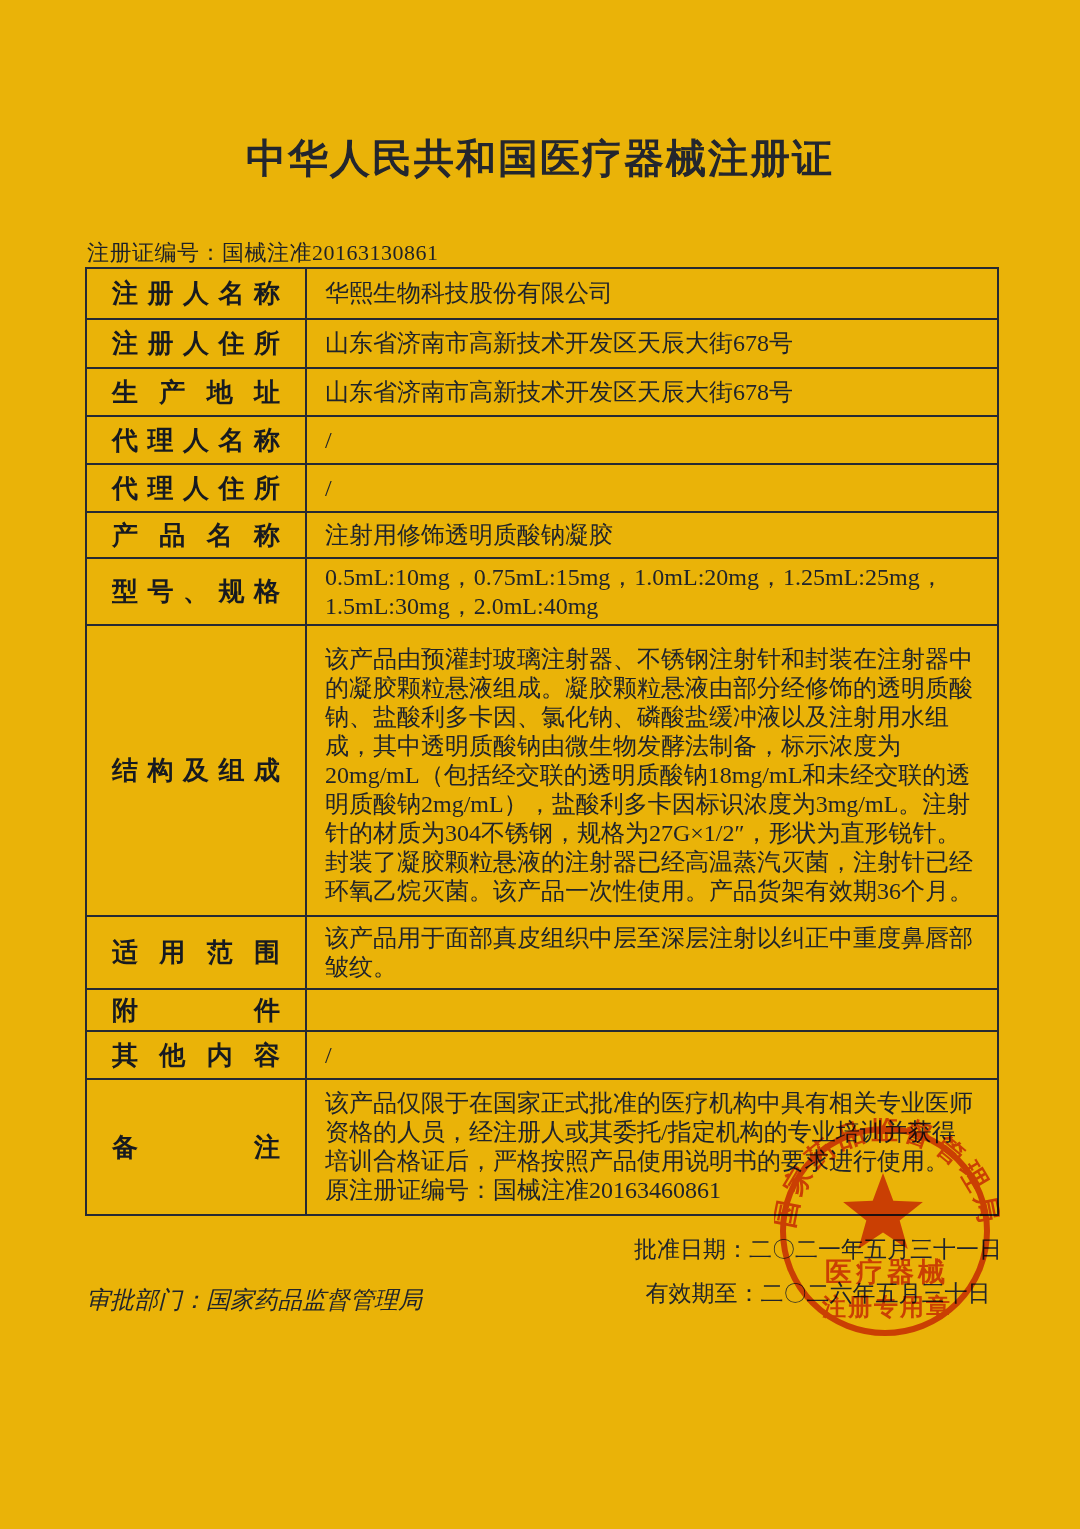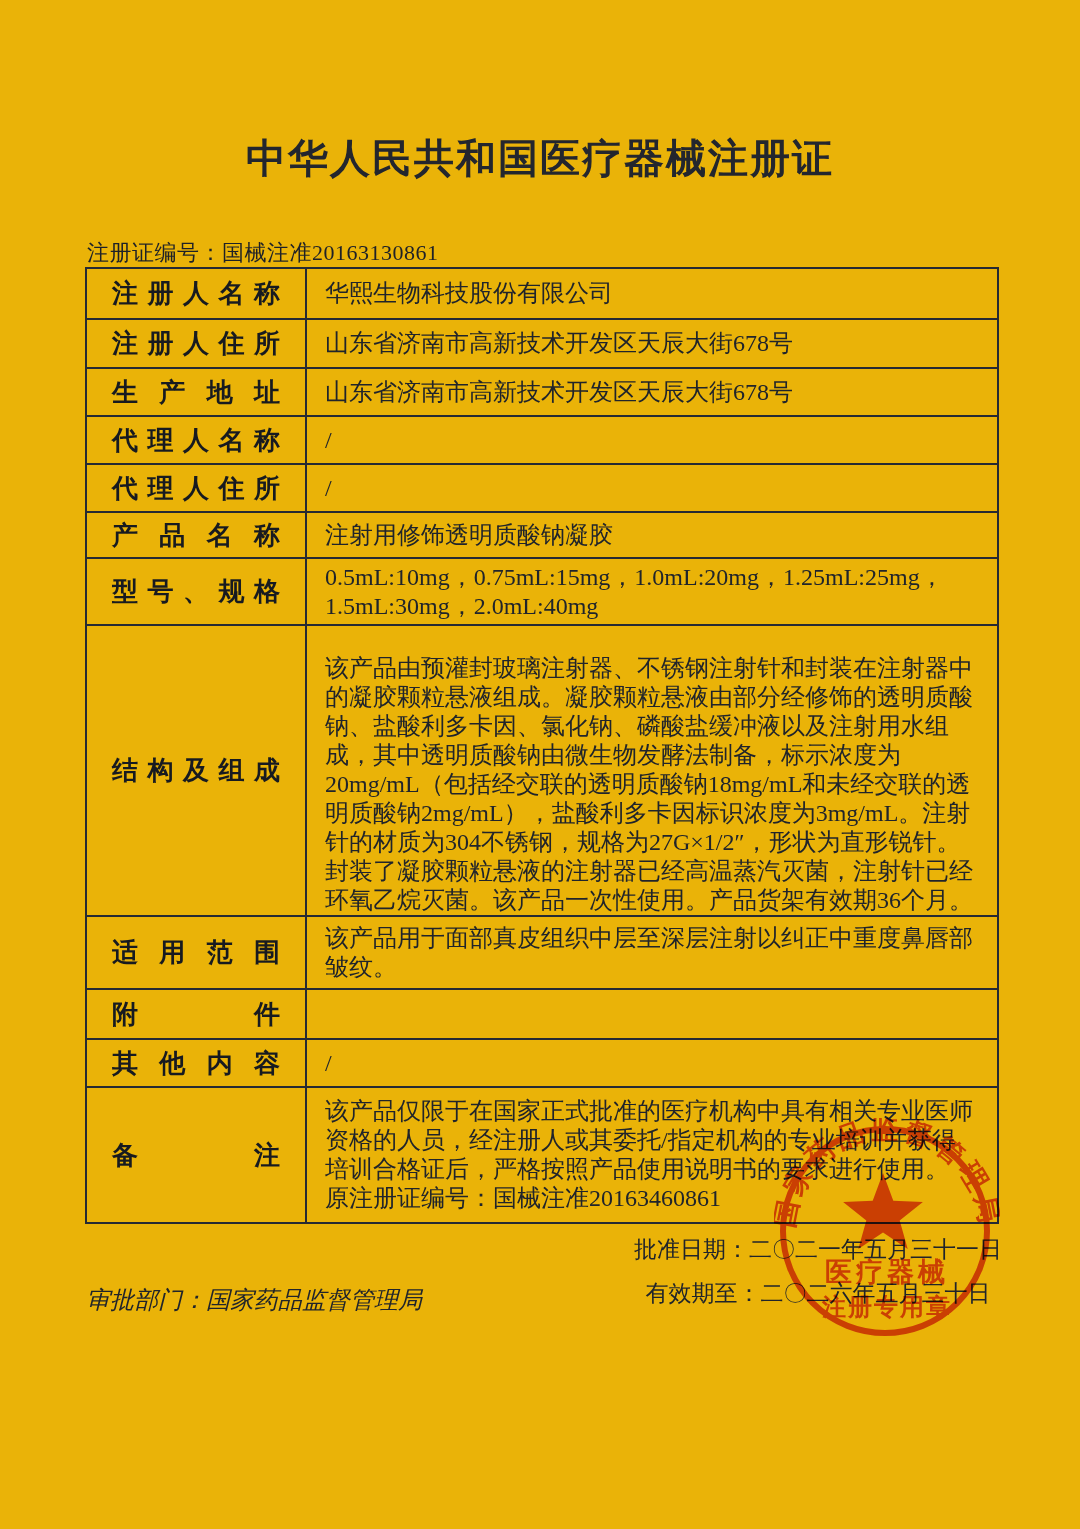--- a/index.html
+++ b/index.html
@@ -42,21 +42,21 @@
     display:block; width:100%;
     text-align:justify; text-align-last:justify;
     text-justify:inter-character;
   }
   .vcell {
     flex:1 1 auto; box-sizing:border-box;
     display:flex; flex-direction:column; justify-content:center;
     padding:0 18px;
     font-size:24px; line-height:29px; color:#20242b;
   }
-  .vcell.big { justify-content:flex-end; padding-top:10px;border-radius:13px; }
+  .vcell.big { justify-content:center; padding-top:10px;border-radius:13px; }
   .footer-left {
     position:absolute; left:86px; top:1284px;
     font-size:24px; color:#20242b;font-style:italic;
   }
   .footer-right {
     position:absolute; right:78px; top:1234px;
     text-align:center;
     font-size:23px; color:#20242b;
   }
   .footer-right .date-line { margin-bottom:13px; white-space:nowrap; }
@@ -159,21 +159,21 @@
 
     <div class="trow" style="height:73px">
       <div class="lcell">
           <span>适用范围</span>
         </div>
       <div class="vcell">
           <div>该产品用于面部真皮组织中层至深层注射以纠正中重度鼻唇部皱纹。</div>
         </div>
     </div>
 
-    <div class="trow" style="height:50px">
+    <div class="trow" style="height:42px">
       <div class="lcell">
           <span>附件</span>
         </div>
     </div>
 
     <div class="trow" style="height:48px">
       <div class="lcell">
           <span>其他内容</span>
         </div>
       <div class="vcell">

